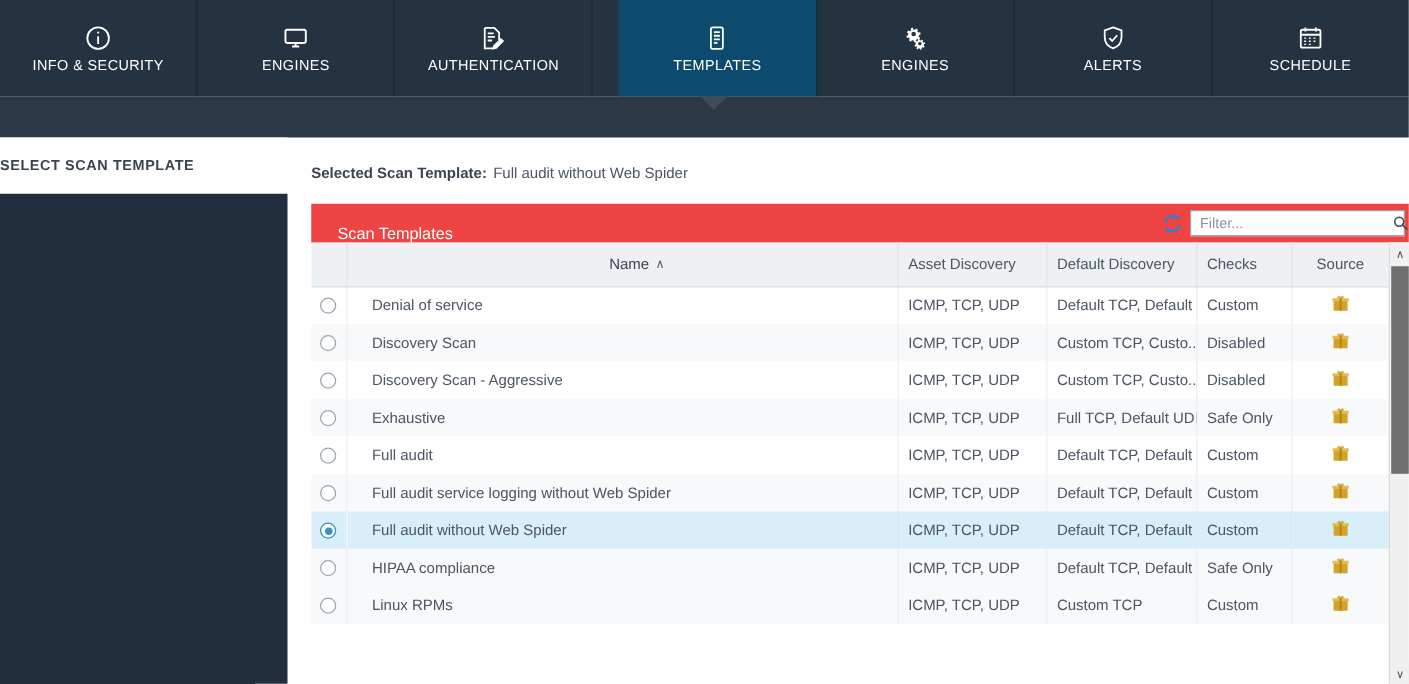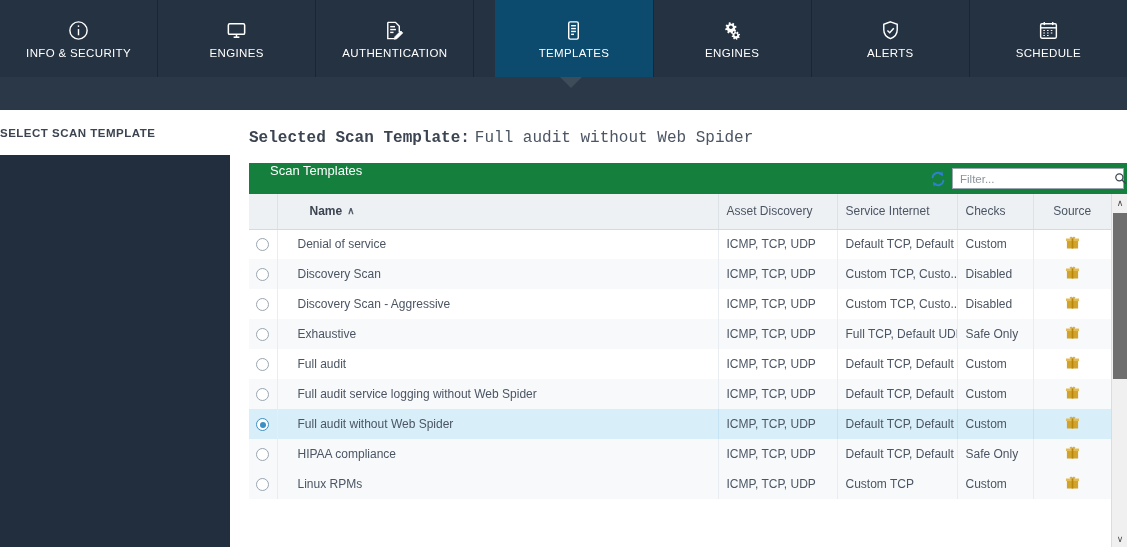--- a/index.html
+++ b/index.html
@@ -76,37 +76,36 @@
     position: absolute; top: 155px; left: 0;
     width: 230px; height: 392px;
     background: #222e3d;
   }
 
   
   .selected-line {
     position: absolute; top: 110px; left: 249px;
     height: 56px;
     display: flex; align-items: center;
-    font-size: 16px;
+    font-size: 12px;
     color: #4b5563;
-    font-family: Liberation Mono, monospace;
   }
   .selected-line .lbl { font-weight: 700; color: #3b4450; }
   .selected-line .val { margin-left: 5px; color: #4b5563; }
 
   
   .panel {
     position: absolute; top: 163px; left: 249px;
     width: 878px; height: 384px;
     background: #ffffff;
   }
   .panel-head {
     height: 31px;
-    background: #15803d;
-    display: flex; align-items: flex-start;
+    background: #ef4444;
+    display: flex; align-items: flex-end;
     position: relative;
   }
   .panel-title {
     padding-left: 21px;
     font-size: 13px;
     color: #ffffff;
   }
   .panel-tools {
     position: absolute; right: 0px; top: 0;
     height: 31px;
@@ -157,21 +156,21 @@
     text-align: left;
     font-weight: 400;
     color: #4b5563;
     font-size: 12px;
     border-right: 1px solid #dde2e7;
     border-bottom: 1px solid #d4dae0;
     vertical-align: middle;
     padding: 0 8px;
   }
   table.grid thead th.c-radio { border-right: 1px solid #dde2e7; padding: 0; }
-  table.grid thead th.c-name { padding-left: 32px; font-weight: 700; color: #3b4450; }
+  table.grid thead th.c-name { padding-left: 32px; font-weight: 400; color: #3b4450; text-align: center; }
   table.grid thead th:last-child { border-right: none; }
 
   col.c-radio  { width: 28px; }
   col.c-name   { width: 441px; }
   col.c-asset  { width: 119px; }
   col.c-service{ width: 120px; }
   col.c-checks { width: 76px; }
   col.c-source { width: 78px; }
 
   .sort-caret {
@@ -401,21 +400,21 @@
           <col class="c-asset">
         <col class="c-service">
           <col class="c-checks">
           <col class="c-source">
       </colgroup>
       <thead>
         <tr>
           <th class="c-radio"></th>
           <th class="c-name"><span>Name</span><span class="sort-caret">∧</span></th>
           <th><span>Asset Discovery</span></th>
-          <th><span>Service Internet</span></th>
+          <th><span>Default Discovery</span></th>
           <th><span>Checks</span></th>
           <th style="text-align:center"><span>Source</span></th>
         </tr>
       </thead>
       <tbody id="tbody">
           <tr class="odd">
             <td class="c-radio"><span class="radio"></span></td>
             <td class="c-name">Denial of service</td>
             <td>ICMP, TCP, UDP</td>
             <td>Default TCP, Default ...</td>

